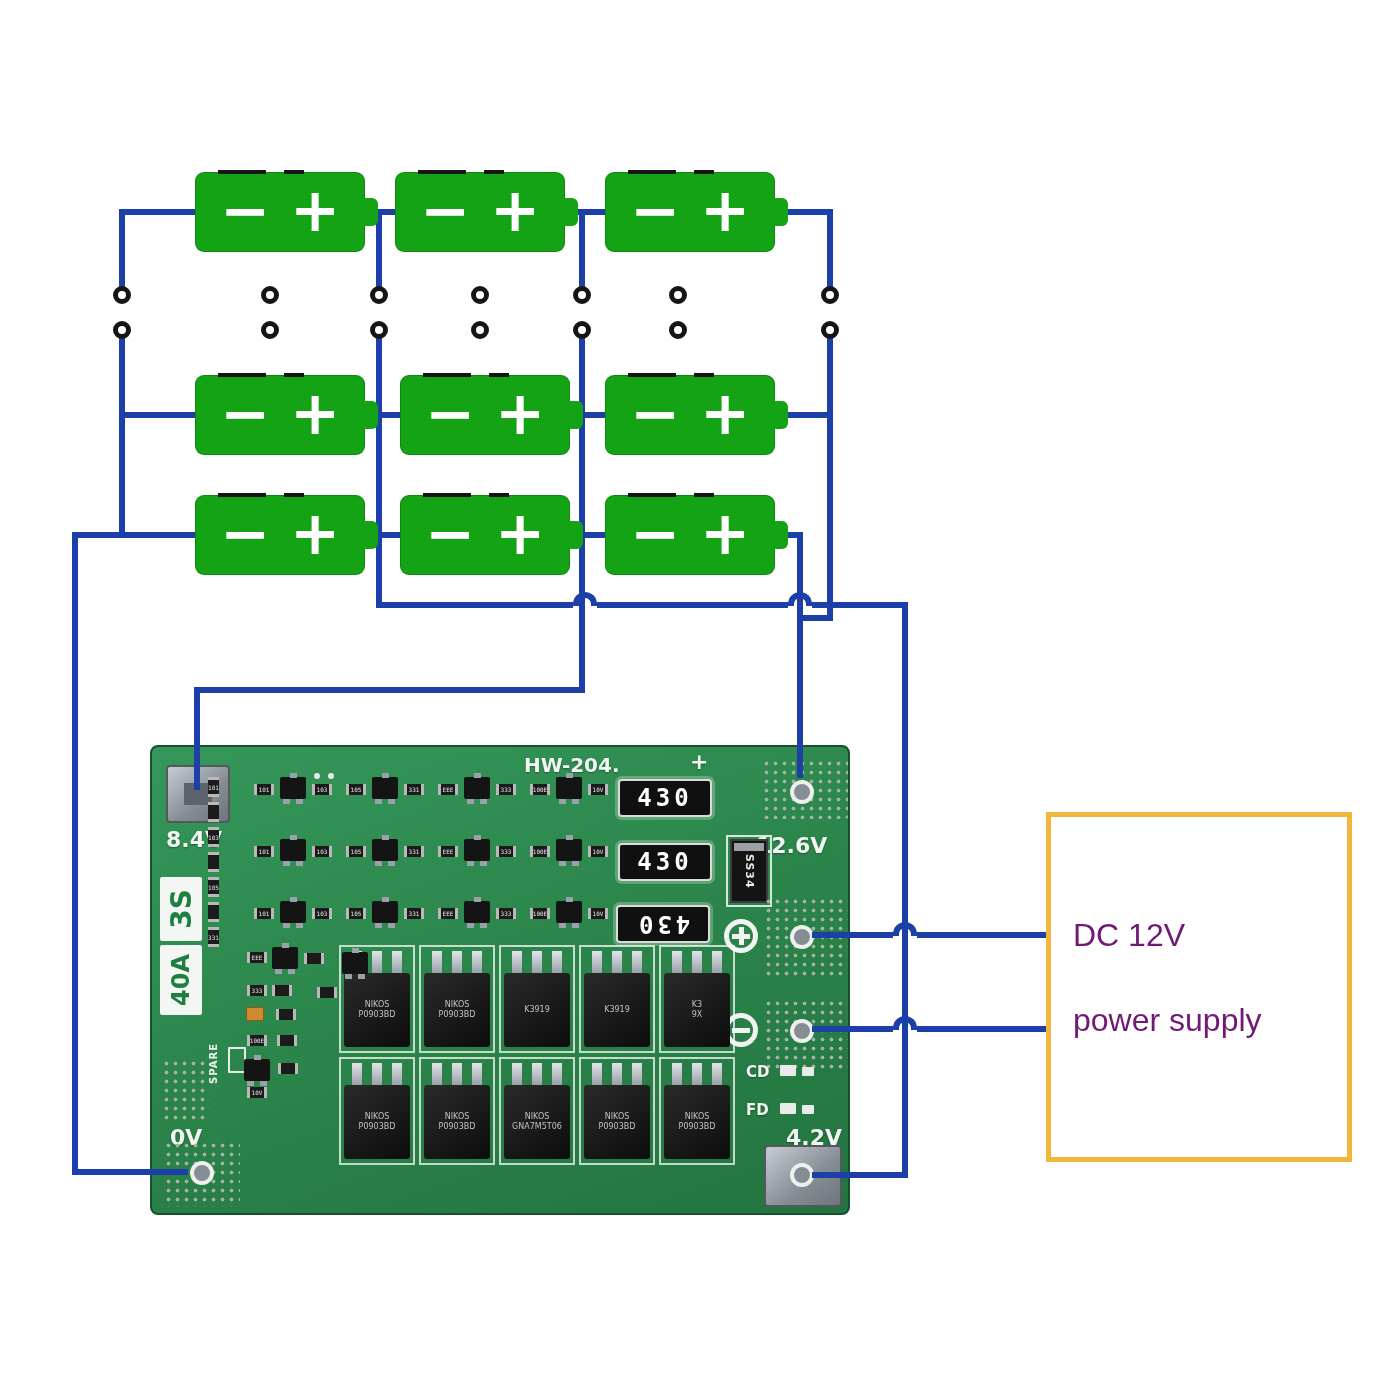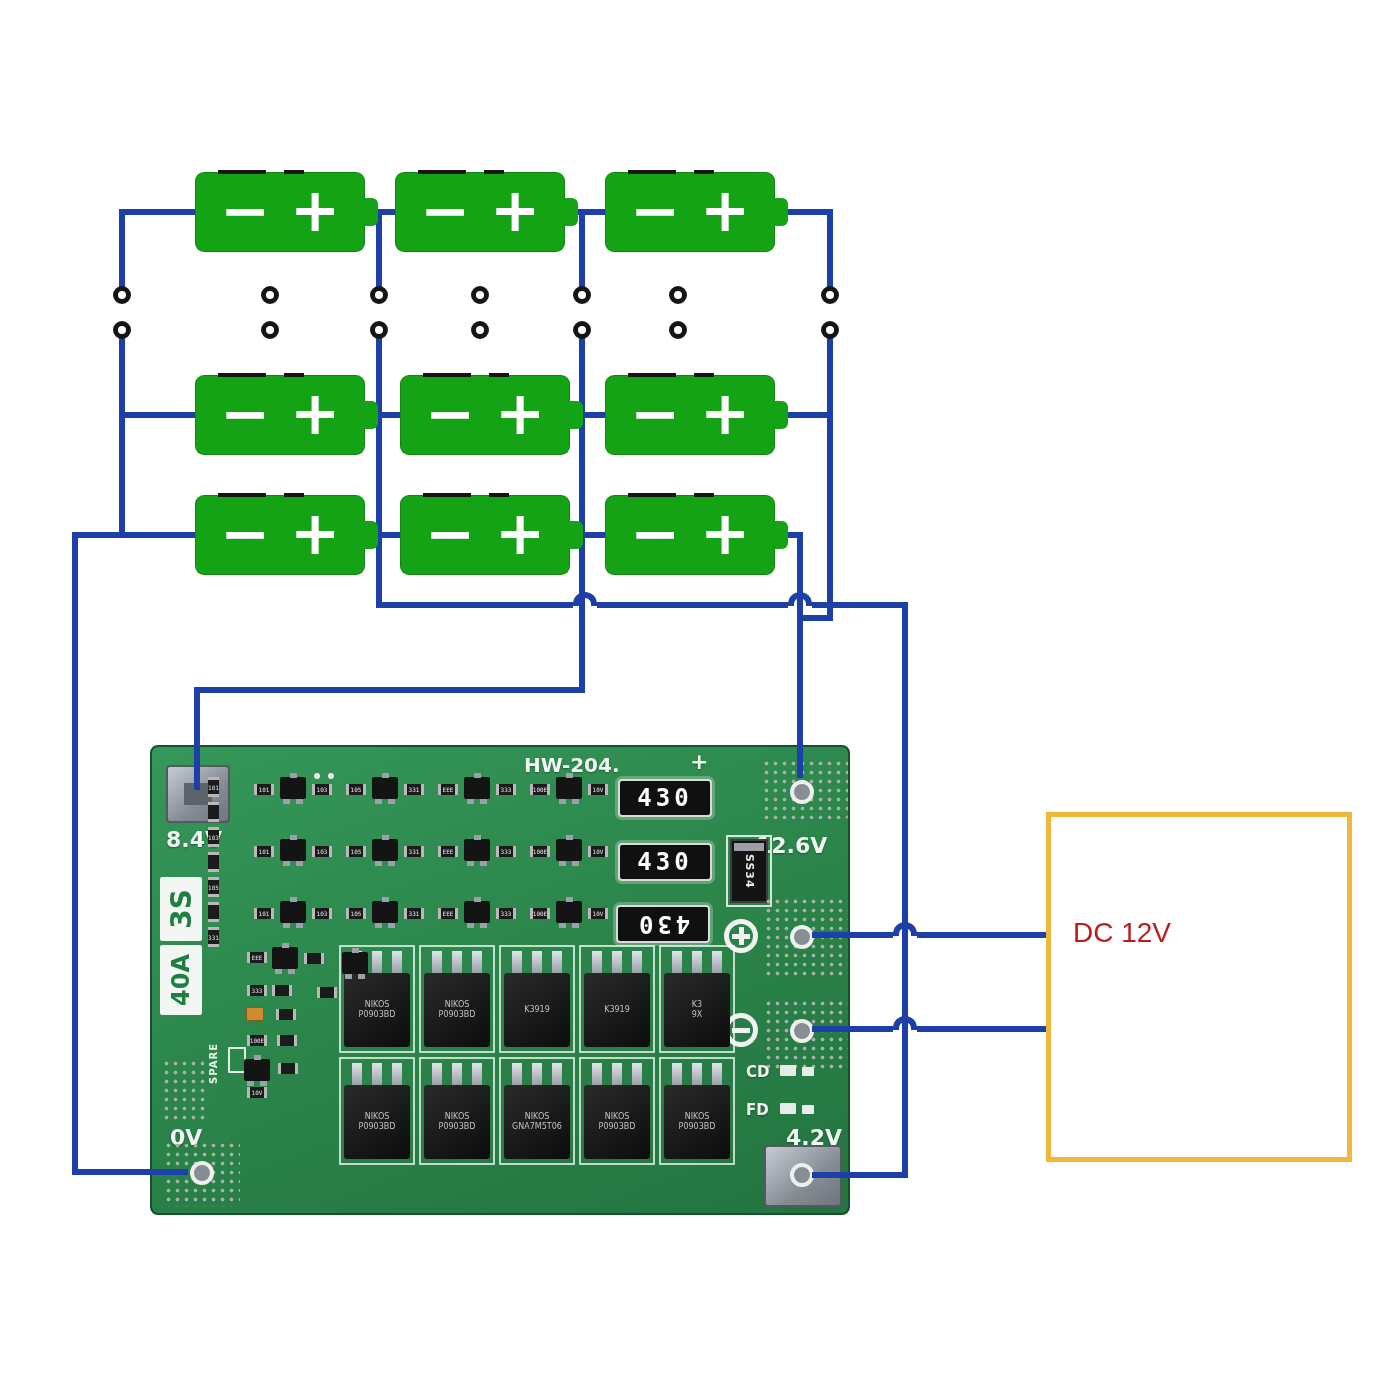--- a/index.html
+++ b/index.html
@@ -60,21 +60,21 @@
   .smd-stub{position:absolute;background:#9aa1a9;}
   .mbody{position:absolute;background:linear-gradient(145deg,#2a2a2a,#0c0c0c);border-radius:3px;
          display:flex;flex-direction:column;align-items:center;justify-content:center;
          color:#c2c2c2;font-size:8px;line-height:10px;text-align:center;overflow:hidden;}
   .mleg{position:absolute;background:linear-gradient(#e0e4e9,#99a0a8);}
   .msilk{position:absolute;border:2px solid rgba(255,255,255,.72);box-sizing:border-box;}
   
   #psu{position:absolute;left:1046px;top:812px;width:306px;height:350px;background:#fff;
        border:5px solid var(--psub,#f0b73c);box-sizing:border-box;z-index:1;}
   .psu-text{position:absolute;left:22px;font-family:"Liberation Sans",sans-serif;
-            font-size:28px;color:#b91c1c;white-space:nowrap;}
+            font-size:32px;color:#701a75;white-space:nowrap;}
 </style>
 </head>
 <body>
 
 <div id="stage">
 
   <div id="board">
     <div class="blabel" style="left:372px;top:6px;font-size:20px">HW-204.</div>
     <div class="blabel" style="left:538px;top:2px;font-size:22px">+</div>
     <div class="via" style="left:162px;top:26px"></div>
@@ -319,20 +319,21 @@
       <div class="smd-stub" style="left: 108px; top: 334px; width: 7px; height: 5px;"></div>
       <div class="smd-sot" style="left: 190px; top: 205px; width: 26px; height: 22px;"></div>
       <div class="smd-stub" style="left: 200px; top: 201px; width: 7px; height: 5px;"></div>
       <div class="smd-stub" style="left: 193px; top: 227px; width: 7px; height: 5px;"></div>
       <div class="smd-stub" style="left: 206px; top: 227px; width: 7px; height: 5px;"></div>
       <div style="position: absolute; left: 94px; top: 260px; width: 16px; height: 12px; background: rgb(208, 138, 47); border: 1px solid rgb(138, 90, 26); border-radius: 2px;"></div>
     </div>
 
   <div id="psu">
     <div class="psu-text" style="top:100px">DC 12V</div>
+    <div class="psu-text" style="top:185px">power supply</div>
   </div>
 
 <div class="wire" style="left: 119px; top: 209px; width: 714px; height: 6px;"></div>
     <div class="wire" style="left: 119px; top: 412px; width: 711px; height: 6px;"></div>
     <div class="wire" style="left: 72px; top: 532px; width: 731px; height: 6px;"></div>
     <div class="wire" style="left: 376px; top: 602px; width: 197px; height: 6px;"></div>
     <div class="wire" style="left: 597px; top: 602px; width: 191px; height: 6px;"></div>
     <div class="wire" style="left: 812px; top: 602px; width: 96px; height: 6px;"></div>
     <div class="wire" style="left: 194px; top: 687px; width: 391px; height: 6px;"></div>
     <div class="wire" style="left: 797px; top: 615px; width: 36px; height: 6px;"></div>

